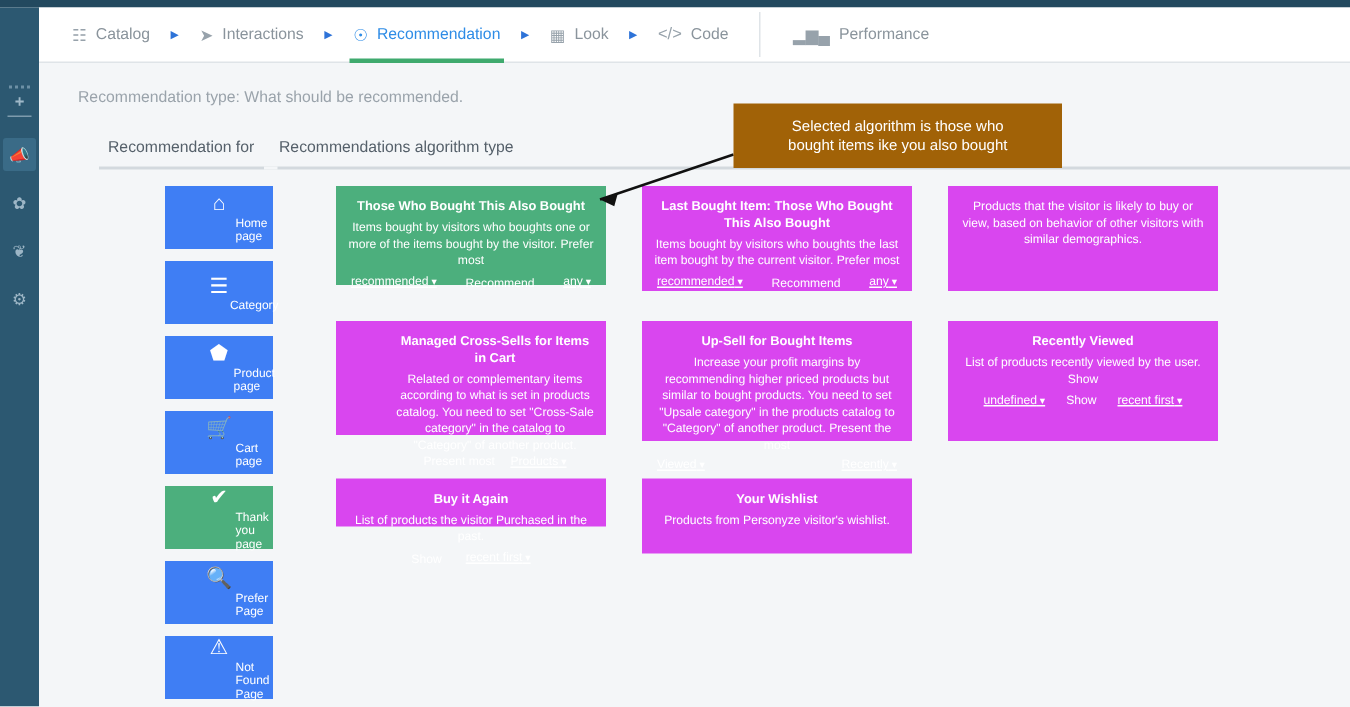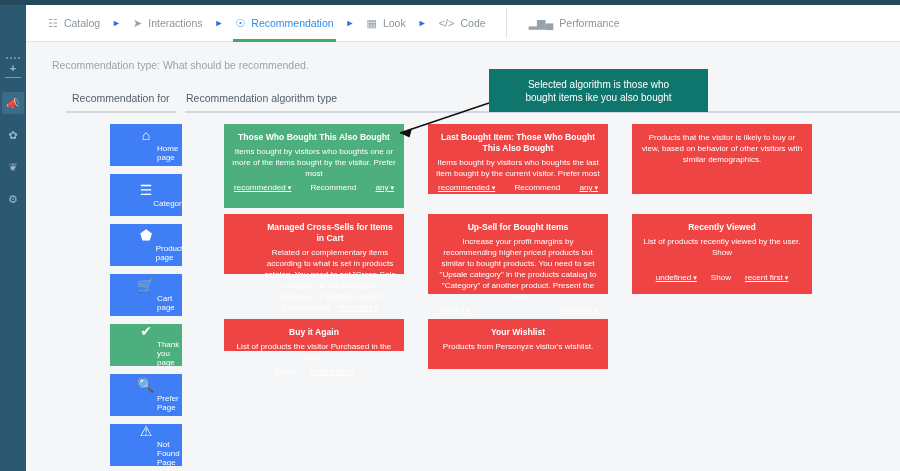--- a/index.html
+++ b/index.html
@@ -100,36 +100,36 @@
     align-items:center; justify-content:center; gap:2px;
     cursor:pointer;
   }
   .page-btn.green{ background:#4caf7d; }
   .page-btn .pb-ico{ font-size:14px; line-height:14px; }
   .page-btn .pb-label{ font-size:8px; line-height:9px;padding-left:47px; }
 
   
   .cards{ position:absolute; left:172px; top:82px; width:702px; }
   .card{
-    position:absolute; width:180px; background:#ef4444; color:#ffffff;
+    position:absolute; width:180px; background:#d946ef; color:#ffffff;
     padding:8px 8px 6px 8px; text-align:center; cursor:pointer;
   }
   .card.green{ background:#4caf7d; }
   .card .c-title{ font-size:8.6px; font-weight:bold; line-height:11px; margin-bottom:3px; }
   .card .c-body{ font-size:8.1px; line-height:11px; }
   .dd{
     text-decoration:underline; white-space:nowrap; cursor:pointer;
   }
   .dd::after{ content:" \25BE"; text-decoration:none; font-size:7px; }
   .plain{ white-space:nowrap; }
 
   
   .callout{
     position:absolute; left:489px; top:69px; width:219px; height:43px;
-    background:#0f766e; color:#ffffff;
+    background:#a16207; color:#ffffff;
     display:flex; align-items:center; justify-content:center; text-align:center;
     font-size:10px; line-height:13px; padding:0 10px; z-index:30;
   }
   .arrow-svg{ position:absolute; left:0; top:0; width:900px; height:471px; z-index:29; pointer-events:none; }
 </style>
 </head>
 <body>
 
 <div class="top-strip"></div>
 
@@ -192,21 +192,21 @@
     <span>Performance</span>
   </div>
 </div>
 
 <div class="content">
 
   <div class="subtitle">Recommendation type: What should be recommended.</div>
 
   <div class="col-headers">
     <div class="col-head head-left">Recommendation for</div>
-    <div class="col-head head-right">Recommendation algorithm type</div>
+    <div class="col-head head-right">Recommendations algorithm type</div>
     <div class="head-rule rule-left"></div>
     <div class="head-rule rule-right"></div>
     <div class="rule-gap"></div>
   </div>
 
   <div class="btncol">
 
     <div class="page-btn">
       <span class="pb-ico">⌂</span>
       <span class="pb-label">Home page</span>
@@ -238,21 +238,21 @@
     </div>
 
     <div class="page-btn">
       <span class="pb-ico">⚠</span>
       <span class="pb-label">Not Found Page</span>
     </div>
   </div>
 
   <div class="cards">
 
-    <div class="card green" style="left:26px; top:0px; height:84px;">
+    <div class="card green" style="left:26px; top:0px; height:66px;">
       <div class="c-title">Those Who Bought This Also Bought</div>
       <div class="c-body">
         <span>Items bought by visitors who boughts one or more of the items bought by the visitor. Prefer most</span>
         <div style="display:flex; justify-content:space-between; align-items:center; margin-top:3px; padding:0 2px;">
           <span class="dd">recommended</span>
           <span class="plain">Recommend</span>
           <span class="dd">any</span>
         </div>
       </div>
     </div>
@@ -266,21 +266,21 @@
           <span class="plain">Recommend</span>
           <span class="dd">any</span>
         </div>
       </div>
     </div>
 
     <div class="card" style="left:434px; top:0px; height:70px;">
       <div class="c-body">Products that the visitor is likely to buy or view, based on behavior of other visitors with similar demographics.</div>
     </div>
 
-    <div class="card" style="left:26px; top:90px; height:60px;padding-left:40px;">
+    <div class="card" style="left:26px; top:90px; height:76px;padding-left:40px;">
       <div class="c-title">Managed Cross-Sells for Items in Cart</div>
       <div class="c-body">
         <span>Related or complementary items according to what is set in products catalog. You need to set "Cross-Sale category" in the catalog to "Category" of another product. Present most</span>
         <span class="dd" style="margin-left:8px;">Products</span>
         <div style="margin-top:3px;">
           <span class="dd">Recently</span>
         </div>
       </div>
     </div>
 
@@ -292,21 +292,21 @@
           <span class="dd">Viewed</span>
           <span class="dd">Recently</span>
         </div>
       </div>
     </div>
 
     <div class="card" style="left:434px; top:90px; height:80px;">
       <div class="c-title">Recently Viewed</div>
       <div class="c-body">
         <span>List of products recently viewed by the user. Show</span>
-        <div style="display:flex; justify-content:center; gap:14px; align-items:flex-start; margin-top:14px;">
+        <div style="display:flex; justify-content:center; gap:14px; align-items:flex-start; margin-top:3px;">
           <span class="dd">undefined</span>
           <span class="plain">Show</span>
           <span class="dd">recent first</span>
         </div>
       </div>
     </div>
 
     <div class="card" style="left:26px; top:195px; height:32px;">
       <div class="c-title">Buy it Again</div>
       <div class="c-body">

